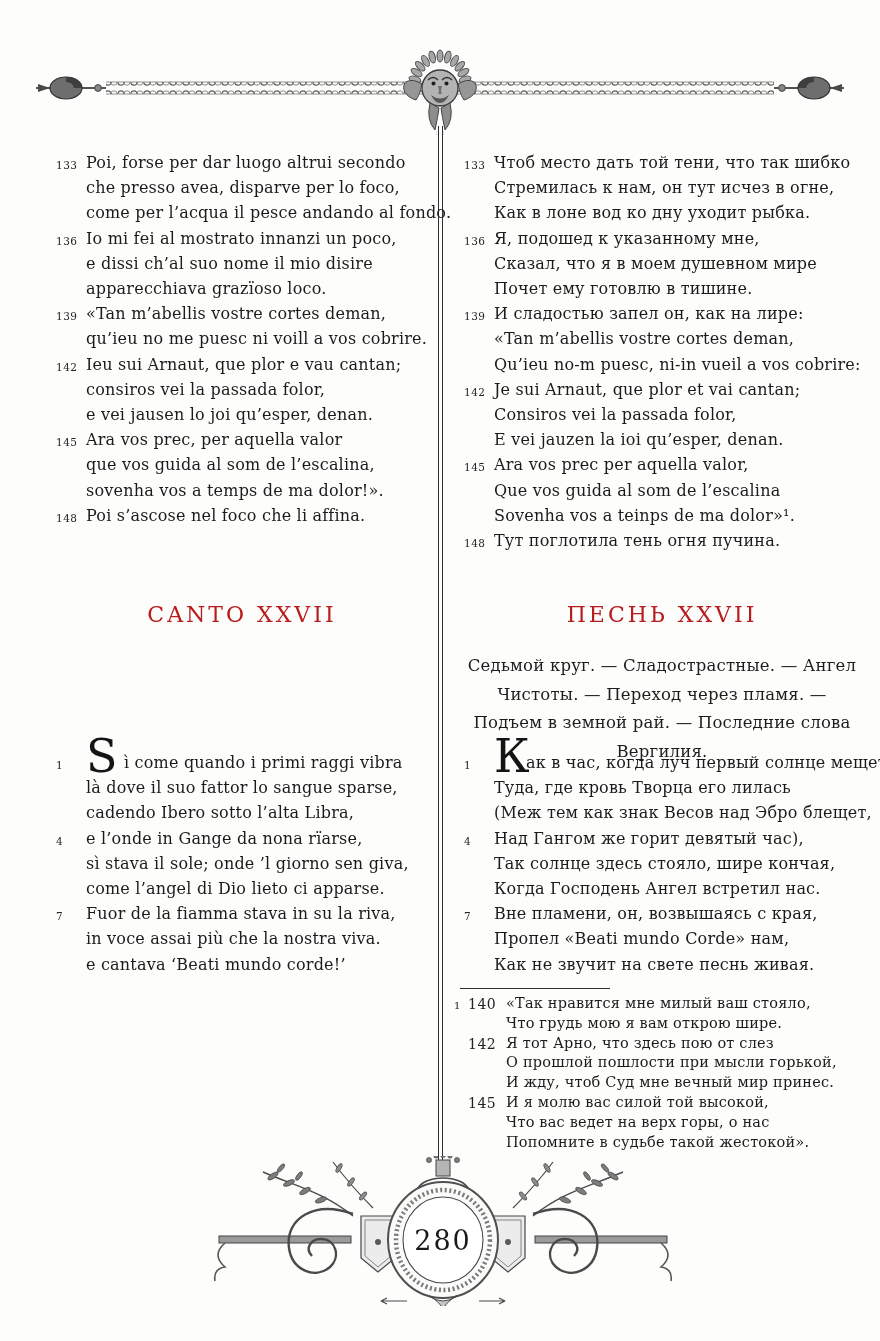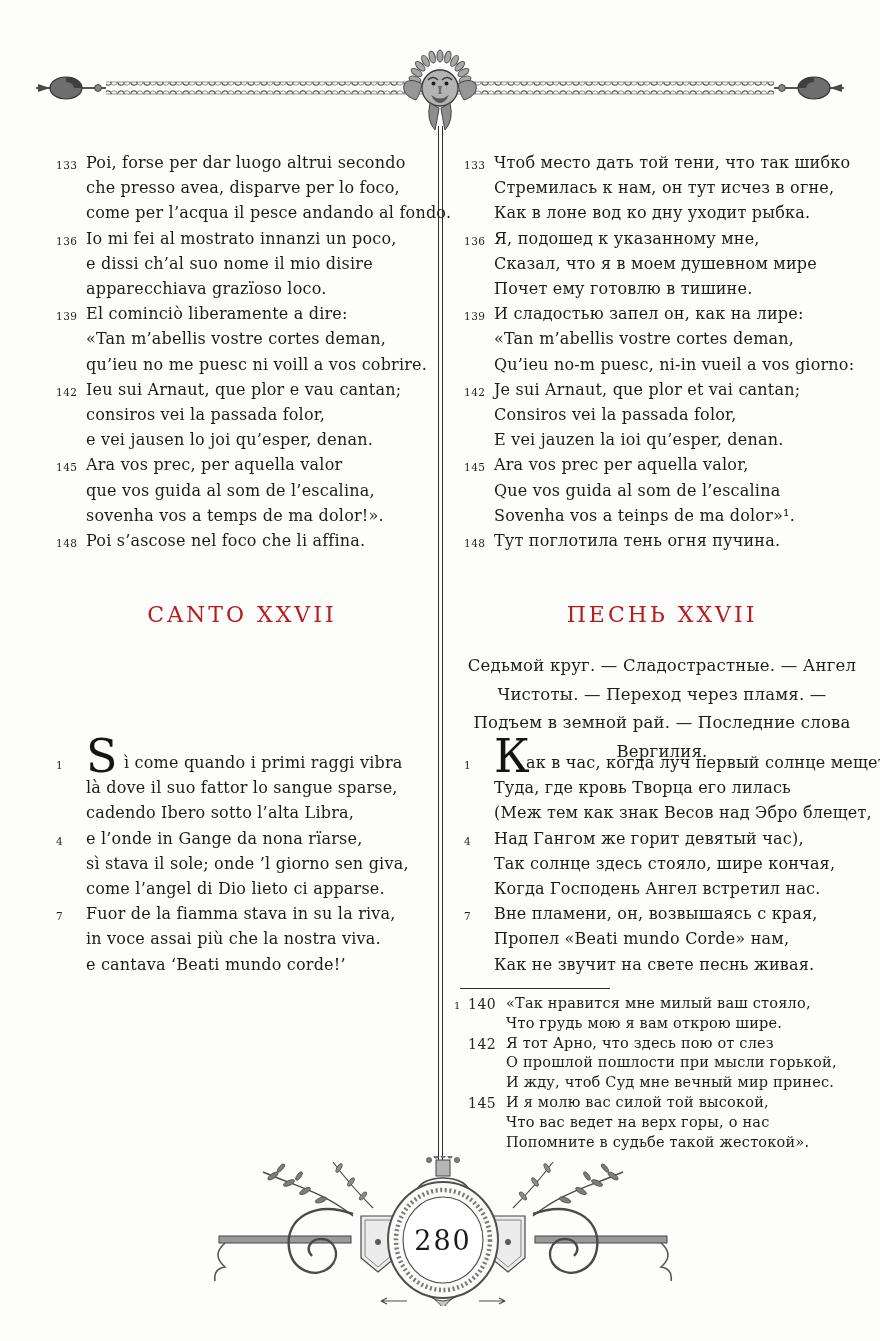--- a/index.html
+++ b/index.html
@@ -116,21 +116,21 @@
   <div class="divider"></div>
 
   <div class="col col-left">
     <div class="vblock b-prev">
         <div class="vline"><span class="vnum">133</span><span>Poi, forse per dar luogo altrui secondo</span></div>
         <div class="vline"><span class="vnum"></span><span>che presso avea, disparve per lo foco,</span></div>
         <div class="vline"><span class="vnum"></span><span>come per l’acqua il pesce andando al fondo.</span></div>
         <div class="vline"><span class="vnum">136</span><span>Io mi fei al mostrato innanzi un poco,</span></div>
         <div class="vline"><span class="vnum"></span><span>e dissi ch’al suo nome il mio disire</span></div>
         <div class="vline"><span class="vnum"></span><span>apparecchiava grazïoso loco.</span></div>
-        <div class="vline"><span class="vnum">139</span><span>El cominciò liberamente a dire:</span></div>
+        <div class="vline"><span class="vnum">139</span></div>
         <div class="vline"><span class="vnum"></span><span>«Tan m’abellis vostre cortes deman,</span></div>
         <div class="vline"><span class="vnum"></span><span>qu’ieu no me puesc ni voill a vos cobrire.</span></div>
         <div class="vline"><span class="vnum">142</span><span>Ieu sui Arnaut, que plor e vau cantan;</span></div>
         <div class="vline"><span class="vnum"></span><span>consiros vei la passada folor,</span></div>
         <div class="vline"><span class="vnum"></span><span>e vei jausen lo joi qu’esper, denan.</span></div>
         <div class="vline"><span class="vnum">145</span><span>Ara vos prec, per aquella valor</span></div>
         <div class="vline"><span class="vnum"></span><span>que vos guida al som de l’escalina,</span></div>
         <div class="vline"><span class="vnum"></span><span>sovenha vos a temps de ma dolor!».</span></div>
         <div class="vline"><span class="vnum">148</span><span>Poi s’ascose nel foco che li affina.</span></div>
       </div>
@@ -153,21 +153,21 @@
   <div class="col col-right">
     <div class="vblock b-prev">
         <div class="vline"><span class="vnum">133</span><span>Чтоб место дать той тени, что так шибко</span></div>
         <div class="vline"><span class="vnum"></span><span>Стремилась к нам, он тут исчез в огне,</span></div>
         <div class="vline"><span class="vnum"></span><span>Как в лоне вод ко дну уходит рыбка.</span></div>
         <div class="vline"><span class="vnum">136</span><span>Я, подошед к указанному мне,</span></div>
         <div class="vline"><span class="vnum"></span><span>Сказал, что я в моем душевном мире</span></div>
         <div class="vline"><span class="vnum"></span><span>Почет ему готовлю в тишине.</span></div>
         <div class="vline"><span class="vnum">139</span><span>И сладостью запел он, как на лире:</span></div>
         <div class="vline"><span class="vnum"></span><span>«Tan m’abellis vostre cortes deman,</span></div>
-        <div class="vline"><span class="vnum"></span><span>Qu’ieu no-m puesc, ni-in vueil a vos giorno:</span></div>
+        <div class="vline"><span class="vnum"></span><span>Qu’ieu no-m puesc, ni-in vueil a vos cobrire:</span></div>
         <div class="vline"><span class="vnum">142</span><span>Je sui Arnaut, que plor et vai cantan;</span></div>
         <div class="vline"><span class="vnum"></span><span>Consiros vei la passada folor,</span></div>
         <div class="vline"><span class="vnum"></span><span>E vei jauzen la ioi qu’esper, denan.</span></div>
         <div class="vline"><span class="vnum">145</span><span>Ara vos prec per aquella valor,</span></div>
         <div class="vline"><span class="vnum"></span><span>Que vos guida al som de l’escalina</span></div>
         <div class="vline"><span class="vnum"></span><span>Sovenha vos a teinps de ma dolor»¹.</span></div>
         <div class="vline"><span class="vnum">148</span><span>Тут поглотила тень огня пучина.</span></div>
       </div>
     <div class="vblock b-head">
       <span class="heading">ПЕСНЬ XXVII</span>

